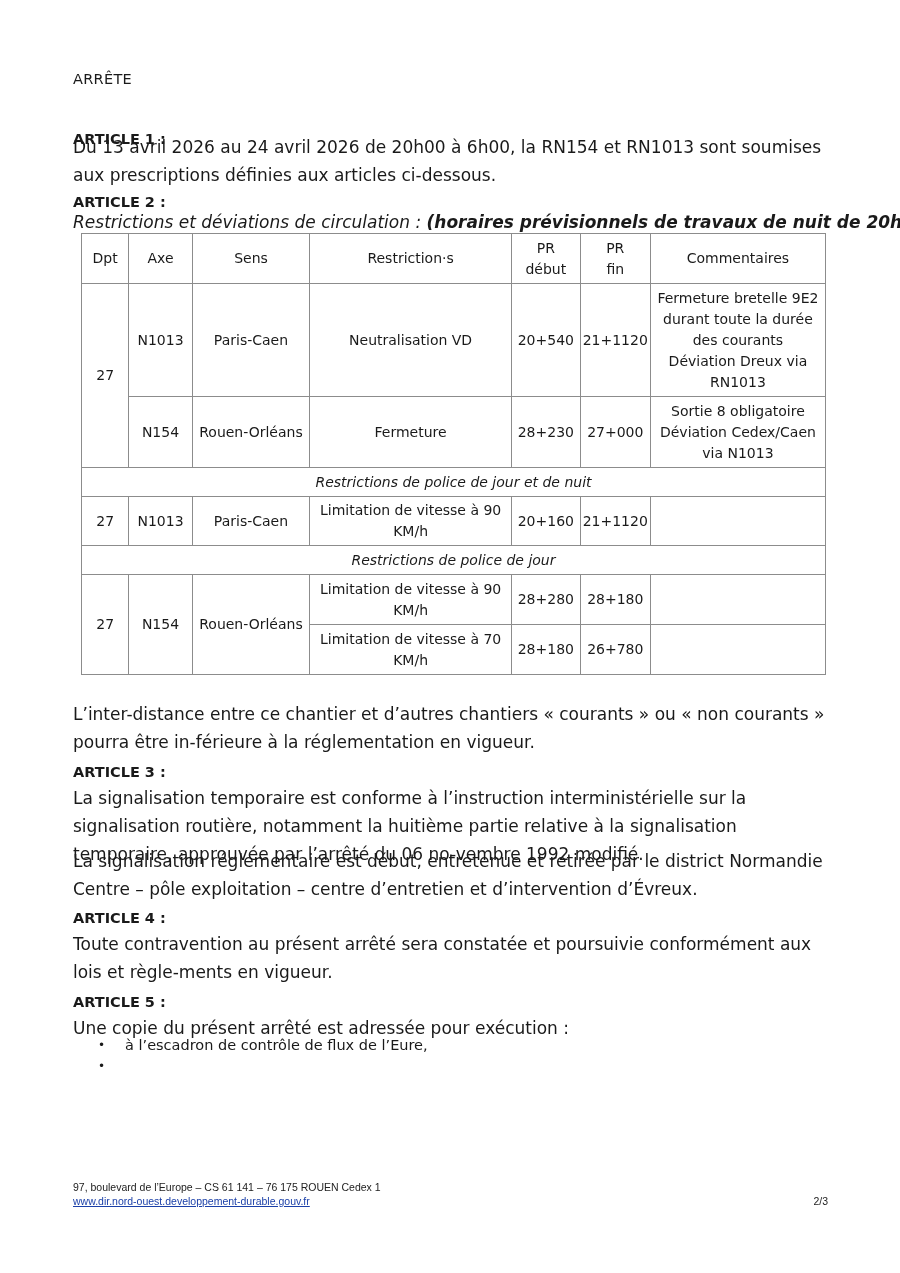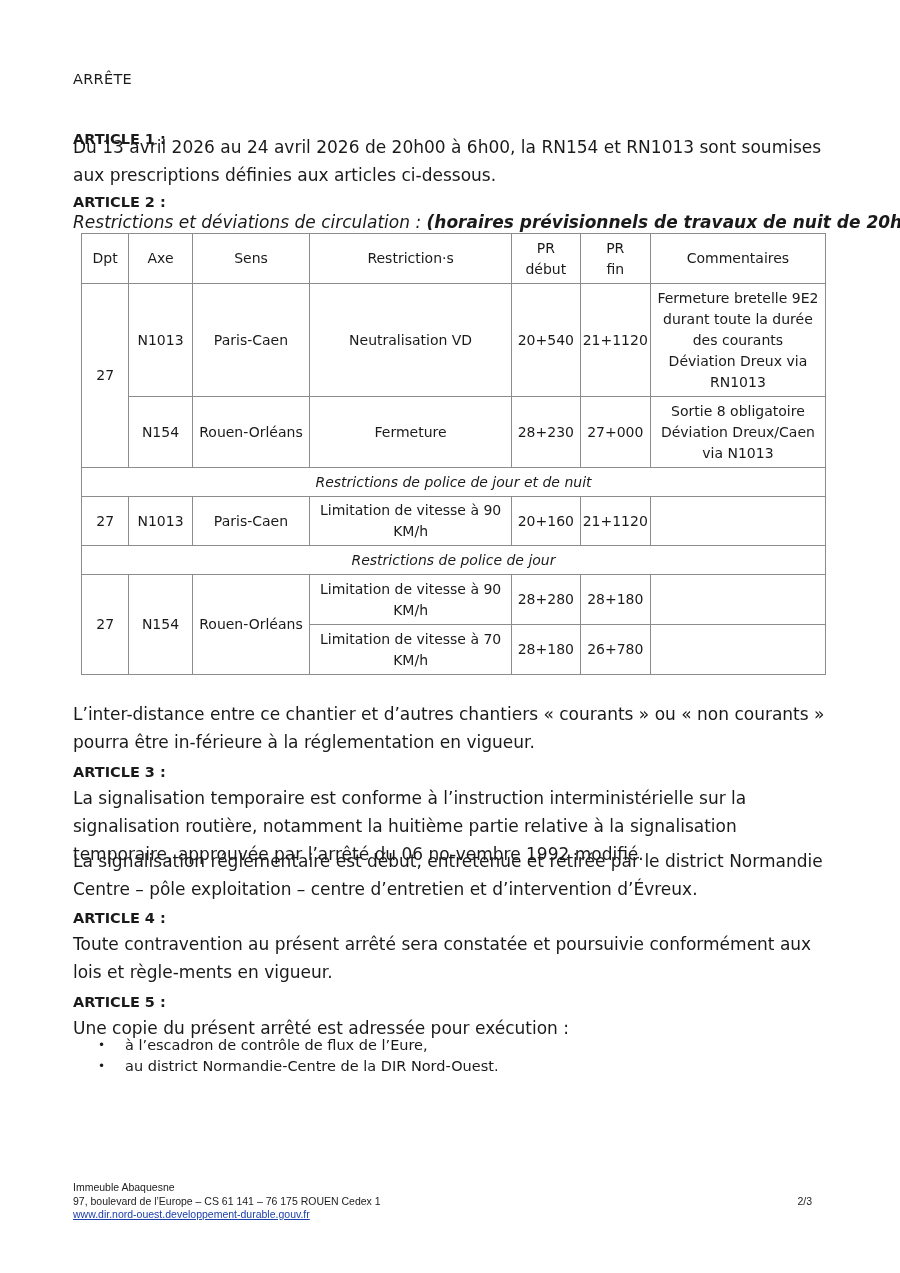--- a/index.html
+++ b/index.html
@@ -91,21 +91,21 @@
       font-size: 10.5px;
       line-height: 13.5px;
       color: #222;
     }
     .footer .link {
       color: #1a3fa8;
       text-decoration: underline;
     }
     .footer .pagenum {
       position: absolute;
-      right: 16px;
+      right: 0;
       top: 13.5px;
       text-align: right;
     }
   </style>
 </head>
 <body>
 
 <div class="page">
 
   <div class="title">ARRÊTE</div>
@@ -155,21 +155,21 @@
       </td>
     </tr>
     <tr style="height:71px">
       <td>N154</td>
       <td>Rouen-Orléans</td>
       <td>Fermeture</td>
       <td>28+230</td>
       <td>27+000</td>
       <td>
         <span>Sortie 8 obligatoire</span><br>
-        <span>Déviation Dreux/Caen</span><br>
+        <span>Déviation Cedex/Caen</span><br>
         <span>via N1013</span>
       </td>
     </tr>
 
     <tr>
       <td colspan="7" class="section">Restrictions de police de jour et de nuit</td>
     </tr>
 
     <tr style="height:49px">
       <td>27</td>
@@ -209,22 +209,21 @@
   <div class="para" style="top:784px">La signalisation temporaire est conforme à l’instruction interministérielle sur la signalisation routière, notamment la huitième partie relative à la signalisation temporaire, approuvée par l’arrêté du 06 no-vembre 1992 modifié.</div>
   <div class="para" style="top:847px">La signalisation réglementaire est début, entretenue et retirée par le district Normandie Centre – pôle exploitation –  centre d’entretien et d’intervention d’Évreux.</div>
 
   <div class="art-head" style="top:910px">ARTICLE 4 :</div>
   <div class="para" style="top:930px">Toute contravention au présent arrêté sera constatée et poursuivie conformément aux lois et règle-ments en vigueur.</div>
 
   <div class="art-head" style="top:994px">ARTICLE 5 :</div>
   <div class="para" style="top:1014px">Une copie du présent arrêté est adressée pour exécution :</div>
   <ul class="bullets" style="top:1035px">
     <li><span class="dot">•</span><span>à l’escadron de contrôle de flux de l’Eure,</span></li>
-    <li><span class="dot">•</span><span>au district Normandie-Centre de la DIR Nord-Ouest.</span></li>
+    <li><span class="dot">•</span></li>
   </ul>
 </div>
 
 <div class="footer">
-  <div>Immeuble Abaquesne</div>
   <div>97, boulevard de l’Europe – CS 61 141 – 76 175 ROUEN Cedex 1</div>
   <div><span class="link">www.dir.nord-ouest.developpement-durable.gouv.fr</span></div>
   <div class="pagenum">2/3</div>
 </div>
 
 </body></html>

